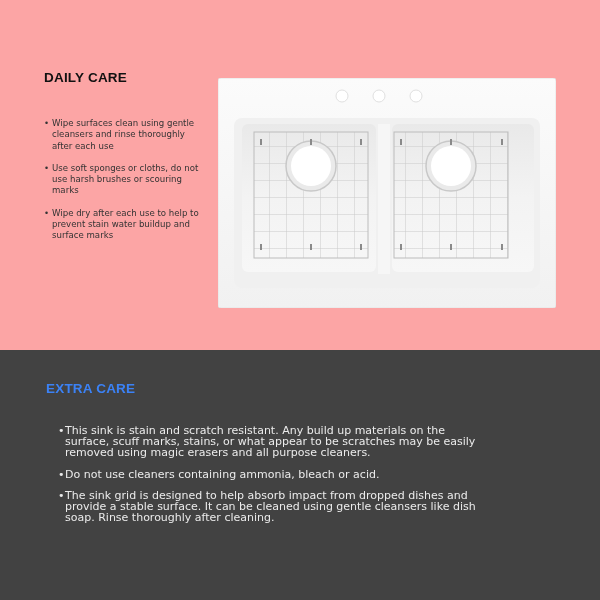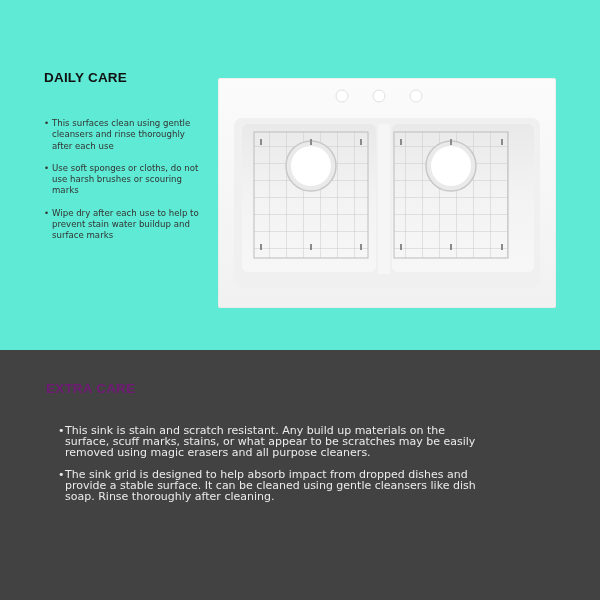--- a/index.html
+++ b/index.html
@@ -1,55 +1,55 @@
 <!DOCTYPE html>
 <html><head>
   <meta charset="utf-8">
   <style>
     * { margin: 0; padding: 0; box-sizing: border-box; }
     html, body { width: 600px; height: 600px; overflow: hidden; background: #ffffff; }
     body { position: relative; font-family: "DejaVu Sans", sans-serif; }
 
-    .top { position: absolute; left: 0; top: 0; width: 600px; height: 444px; background: #5eead4; }
+    .top { position: absolute; left: 0; top: 0; width: 600px; height: 444px; background: #fca5a5; }
     .bottom { position: absolute; left: 0; top: 350px; width: 600px; height: 250px; background: #424242; }
 
     .daily-title {
       position: absolute; left: 44px; top: 70px;
       font-family: "Liberation Sans", sans-serif; font-weight: bold;
       font-size: 13.5px; color: #111; letter-spacing: 0.2px;
     }
     .daily-list { position: absolute; left: 44px; top: 118px; width: 160px; list-style: none; }
     .daily-list li {
       position: relative; padding-left: 8px;
       font-size: 8.6px; line-height: 11.3px; color: #333; margin-bottom: 11px;
     }
     .daily-list li::before { content: "•"; position: absolute; left: 0; top: 0; }
 
     .sink-wrap { position: absolute; left: 218px; top: 78px; width: 338px; height: 230px; }
     .sink-wrap svg { display: block; }
 
     .extra-title {
       position: absolute; left: 46px; top: 381px;
       font-family: "Liberation Sans", sans-serif; font-weight: bold;
-      font-size: 13.5px; color: #701a75; letter-spacing: 0.2px;
+      font-size: 13.5px; color: #3b82f6; letter-spacing: 0.2px;
     }
     .extra-list { position: absolute; left: 58px; top: 425px; width: 430px; list-style: none; }
     .extra-list li {
       position: relative; padding-left: 7px;
       font-size: 11px; line-height: 11.2px; color: #ebebeb; margin-bottom: 10px;
     }
     .extra-list li::before { content: "•"; position: absolute; left: 0; top: 0; }
   </style>
 </head>
 <body>
 
 <div class="top">
   <h2 class="daily-title">DAILY CARE</h2>
   <ul class="daily-list">
-    <li>This surfaces clean using gentle cleansers and rinse thoroughly after each use</li>
+    <li>Wipe surfaces clean using gentle cleansers and rinse thoroughly after each use</li>
     <li>Use soft sponges or cloths, do not use harsh brushes or scouring marks</li>
     <li>Wipe dry after each use to help to prevent stain water buildup and surface marks</li>
   </ul>
 
   <div class="sink-wrap">
     <svg width="338" height="230" viewBox="0 0 338 230" xmlns="http://www.w3.org/2000/svg">
       <defs>
         <linearGradient id="deck" x1="0" y1="0" x2="0" y2="1">
           <stop offset="0" stop-color="#fbfbfb"></stop>
           <stop offset="1" stop-color="#f1f1f1"></stop>
@@ -105,14 +105,15 @@
       </g>
     </svg>
   </div>
 </div>
 
 <div class="bottom">
 </div>
 <h2 class="extra-title">EXTRA CARE</h2>
 <ul class="extra-list">
   <li>This sink is stain and scratch resistant. Any build up materials on the surface, scuff marks, stains, or what appear to be scratches may be easily removed using magic erasers and all purpose cleaners.</li>
+  <li>Do not use cleaners containing ammonia, bleach or acid.</li>
   <li>The sink grid is designed to help absorb impact from dropped dishes and provide a stable surface. It can be cleaned using gentle cleansers like dish soap. Rinse thoroughly after cleaning.</li>
 </ul>
 
 </body></html>

